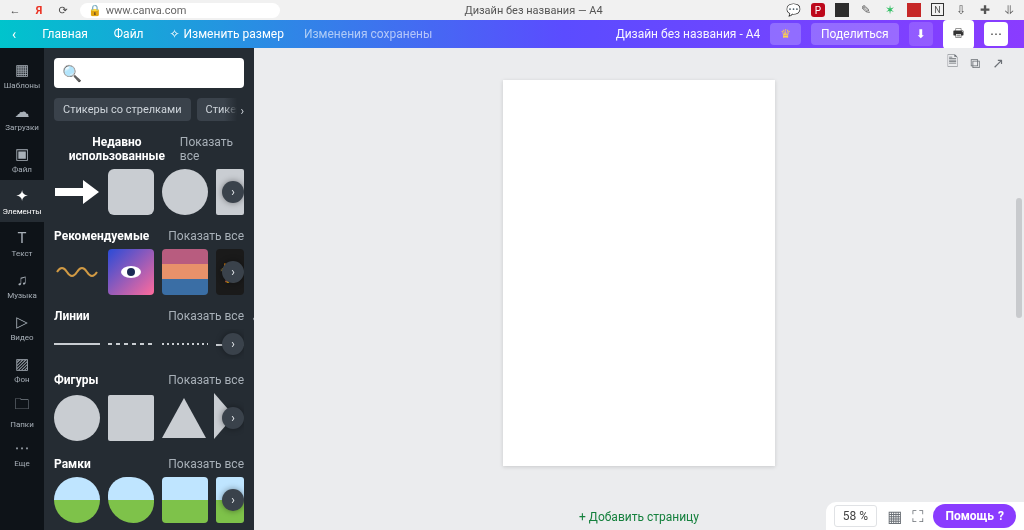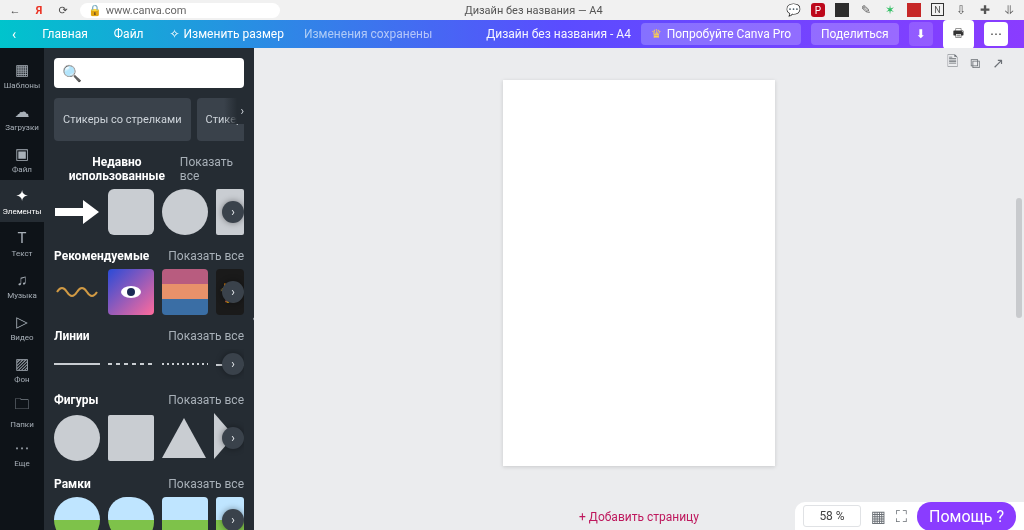--- a/index.html
+++ b/index.html
@@ -33,21 +33,21 @@
 .rail { width: 44px; background: #0e1318; display: flex; flex-direction: column; align-items: center; padding-top: 6px; }
 .rail-item { width: 44px; height: 42px; display: flex; flex-direction: column; align-items:center; justify-content:center; color: #a8b0b8; font-size: 8px; gap: 2px; cursor:pointer;}
 .rail-item.active { background: #252c33; color: #fff;}
 .rail-item .ico { font-size: 15px; }
 
 
 .side-panel { width: 210px; background: #252c33; color: #fff; padding: 10px 10px 0 10px; overflow: hidden; position: relative;}
 .search-box { background: #fff; border-radius: 4px; height: 30px; display: flex; align-items:center; padding: 0 8px; gap: 6px;}
 .search-box input { border:none; outline:none; font-size: 12px; flex:1; color:#333; background: transparent;}
 .chips { display: flex; gap: 6px; margin-top: 10px; overflow: hidden; position: relative;}
-.chip { background: #3a424b; color: #cfd5db; font-size: 11px; padding: 15px 9px; border-radius: 4px; white-space: nowrap;}
+.chip { background: #3a424b; color: #cfd5db; font-size: 11px; padding: 5px 9px; border-radius: 4px; white-space: nowrap;}
 .chip-scroll { position:absolute; right:-2px; top:0; width:22px; height:26px; background: linear-gradient(90deg, rgba(37,44,51,0) 0%, #252c33 60%); display:flex; align-items:center; justify-content:flex-end; color:#cfd5db; font-size:12px; padding-right:2px;}
 
 .section { margin-top: 14px; }
 .sec-head { display:flex; justify-content:space-between; align-items:baseline; margin-bottom:6px;}
 .sec-title { font-size: 12px; font-weight:700;text-align:center; }
 .sec-all { font-size: 12px; color: #a8b0b8; cursor:pointer;}
 .row { display:flex; gap:8px; position:relative; overflow:hidden; align-items:center;}
 .row-scroll { position:absolute; right:0; top:50%; transform:translateY(-50%); width:22px; height:22px; background:#3a424b; border-radius:50%; display:flex; align-items:center; justify-content:center; color:#e8ecef; font-size:12px; box-shadow: 0 0 6px rgba(0,0,0,0.4);}
 .thumb { width:46px; height:46px; background:#c9cdd2; border-radius:4px; flex-shrink:0;}
 .thumb.sq { border-radius: 6px;}
@@ -62,24 +62,24 @@
 
 .panel-collapse { position:absolute; right:-7px; top: 52%; width:14px; height: 40px; background:#252c33; border-radius: 0 6px 6px 0; display:flex; align-items:center; justify-content:center; color:#a8b0b8; font-size:10px;}
 
 
 .canvas-area { flex:1; background:#ebecee; position:relative; display:flex; flex-direction:column;}
 .canvas-tools { height: 30px; display:flex; justify-content:flex-end; align-items:center; gap: 12px; padding: 0 20px; color:#6b7076; font-size:14px;}
 .canvas-tools .t-ico { cursor:pointer;}
 .canvas-wrap { flex:1; display:flex; align-items:flex-start; justify-content:center; padding-top: 2px; position:relative;}
 .page { width: 272px; height: 386px; background:#fff; box-shadow: 0 1px 4px rgba(0,0,0,0.15);}
 .canvas-scroll-v { position:absolute; right:2px; top:120px; width:6px; height:120px; background:#c8cacd; border-radius:3px;}
-.add-page { text-align:center; font-size:12px; color:#be185d; padding: 6px 0; cursor:pointer;}
+.add-page { text-align:center; font-size:12px; color:#15803d; padding: 6px 0; cursor:pointer;}
 .footer-bar { position:absolute; bottom:0; right:0; height:28px; display:flex; align-items:center; gap:10px; padding: 0 8px; background: #fff; border-top-left-radius: 10px;}
-.zoom { font-size:12px; color:#444; padding: 3px 15px; border:1px solid #e0e2e5; border-radius: 3px;}
-.help-btn { background:#8a3cff; color:#fff; font-size:16px; padding:5px 12px; border-radius:14px; display:inline-flex; gap:4px; align-items:center;}
+.zoom { font-size:12px; color:#444; padding: 3px 8px; border:1px solid #e0e2e5; border-radius: 3px;}
+.help-btn { background:#8a3cff; color:#fff; font-size:12px; padding:5px 12px; border-radius:14px; display:inline-flex; gap:4px; align-items:center;font-weight:bold;}
 </style>
 </head>
 <body>
 
 <div class="browser-bar">
   <span class="nav-icon">←</span>
   <span class="nav-icon" style="color:#eb3223;font-weight:bold;">Я</span>
   <span class="nav-icon">⟳</span>
   <div class="url-box">
     <span style="color:#7a7a7a;">🔒</span>
@@ -105,21 +105,20 @@
     <span class="btn" style="font-size:14px;">‹</span>
     <span class="btn">Главная</span>
     <span class="btn">Файл</span>
     <span class="btn"><span style="margin-right:4px;">✧</span><span>Изменить размер</span></span>
     <span class="saved">Изменения сохранены</span>
   </div>
   <div class="center">
     <span class="doc-title">Дизайн без названия - A4</span>
     <span class="cta">
         <span style="color:#ffd24a;">♛</span>
-        <span>Попробуйте Canva Pro</span>
       </span>
     <span class="cta2">Поделиться</span>
     <span class="dl">
         <span>⬇</span>
       </span>
     <span class="print-btn">
         <span>🖶</span>
       </span>
     <span class="dots-btn">
         <span>⋯</span>

